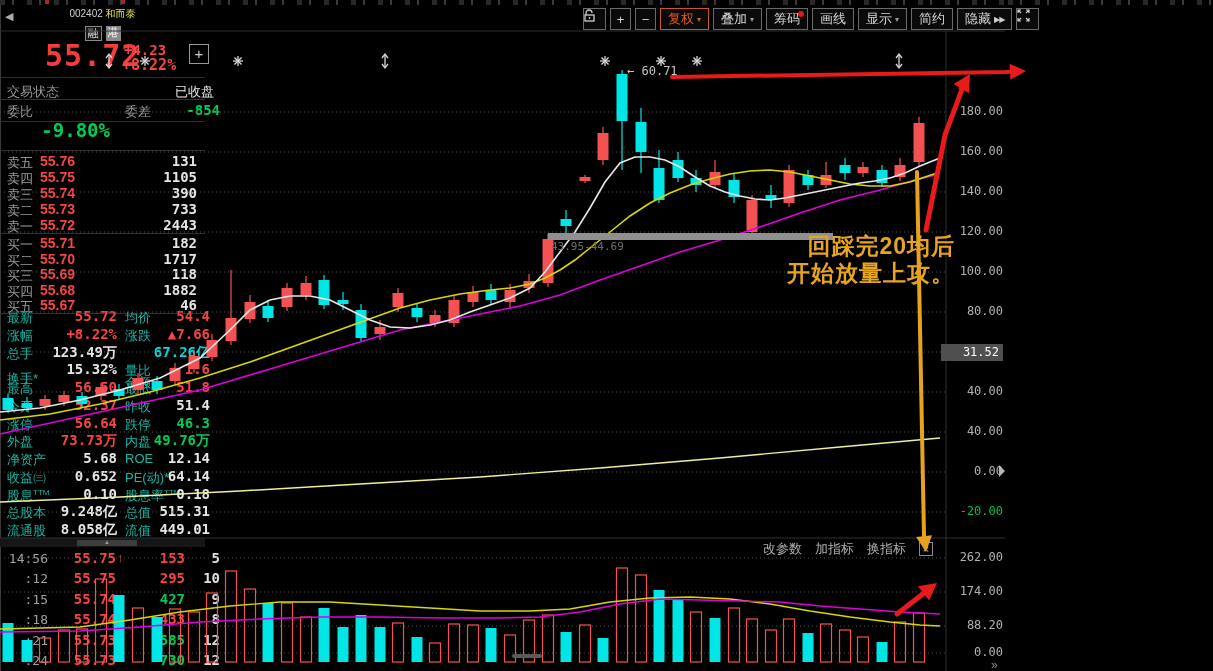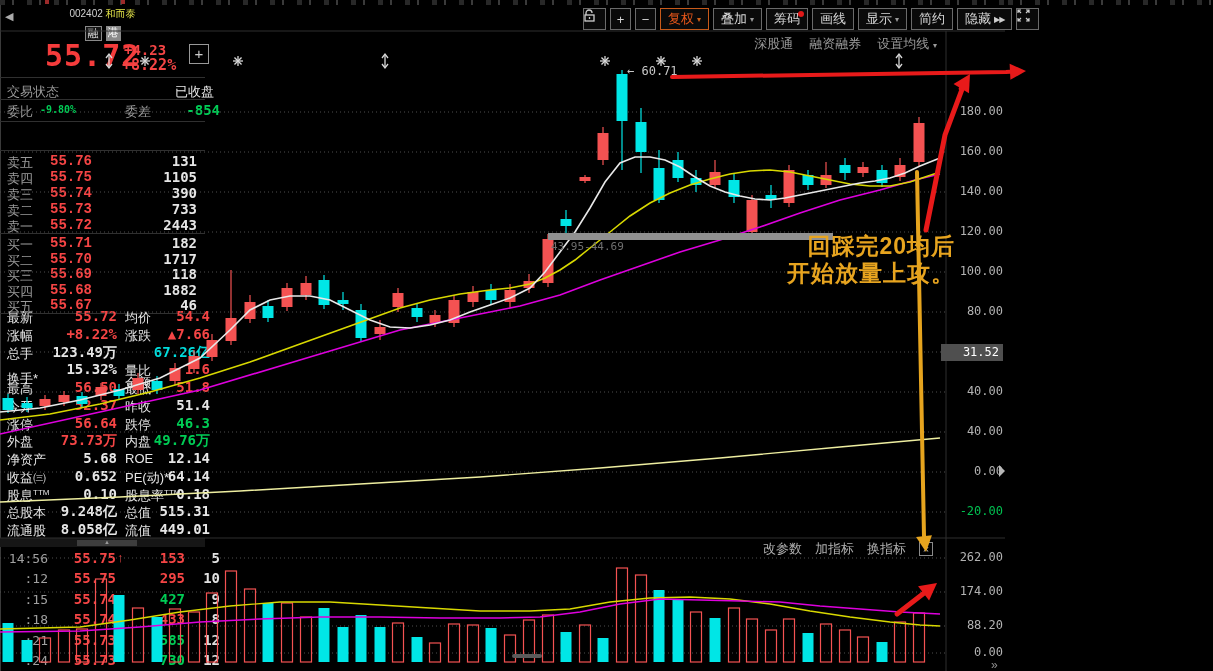--- a/index.html
+++ b/index.html
@@ -65,25 +65,25 @@
   #chg { left:124px; top:42px; font-size:14px; font-weight:bold; color:#f54545; }
   #pct { left:122px; top:56px; font-size:15px; font-weight:bold; color:#f54545; }
   #plus-box { left:189px; top:44px; width:20px; height:20px; border:1px solid #999;
     color:#ccc; font-size:15px; line-height:18px; text-align:center; }
   .srow { position:absolute; font-size:13px; color:#9a9a9a; }
   .sval { font-weight:bold; font-family:"DejaVu Sans Mono","Liberation Mono",monospace; }
   .green { color:#00cc55; } .red { color:#f54545; } .white { color:#e6e6e6; } .cyan { color:#00dddd; }
   #promo { left:0; top:128px; width:205px; text-align:center; color:#e8e800; font-size:13px;
     font-weight:bold; text-decoration:underline; }
   .obl { position:absolute; left:7px; font-size:13px; color:#9a9a9a; }
-  .obp { position:absolute; left:40px; width:62px; text-align:center; font-size:14px; font-weight:bold;
-    color:#f54545; font-family:Liberation Mono, monospace; }
+  .obp { position:absolute; left:40px; width:62px; text-align:left; font-size:14px; font-weight:bold;
+    color:#f54545; font-family:Liberation Sans, sans-serif; }
   .obv { position:absolute; left:110px; width:87px; text-align:right; font-size:14px; font-weight:bold;
     color:#e5e5e5; font-family:"DejaVu Sans Mono","Liberation Mono",monospace; }
-  .stl { position:absolute; font-size:13px; color:#e5e5e5; }
+  .stl { position:absolute; font-size:13px; color:#14b8a6; }
   .stl sup { font-size:8px; }
   .stv { position:absolute; text-align:right; font-size:14px; font-weight:bold;
     font-family:"DejaVu Sans Mono","Liberation Mono",monospace; }
   #splitter { left:0; top:538px; width:205px; height:9px; background:#161616; }
   #splitter .bar { position:absolute; left:77px; top:2px; width:60px; height:6px; background:#3d3d3d;
     color:#999; font-size:6px; line-height:5px; text-align:center; }
   .tkt { position:absolute; left:2px; width:46px; text-align:right; font-size:13px; color:#a0a0a0;
     font-family:"DejaVu Sans Mono","Liberation Mono",monospace; }
   .tkp { position:absolute; left:60px; width:56px; text-align:right; font-size:14px; font-weight:bold;
     color:#f54545; font-family:"DejaVu Sans Mono","Liberation Mono",monospace; }
@@ -148,25 +148,20 @@
         <g stroke="#cfcfcf" stroke-width="1.2" fill="none">
           <path d="M1 4 L1 1 L4 1 M4 4 L1 1"></path>
             <path d="M9 1 L12 1 L12 4 M9 4 L12 1"></path>
           <path d="M12 9 L12 12 L9 12 M9 9 L12 12"></path>
             <path d="M4 12 L1 12 L1 9 M4 9 L1 12"></path>
         </g>
       </svg>
     </div>
   </div>
 
-  <div id="subtoolbar" class="abs">
-    <span>深股通</span>
-    <span>融资融券</span>
-    <span><span>设置均线</span> <span style="font-size:8px;color:#999">▾</span></span>
-  </div>
 
   <svg id="chart-svg" width="1213" height="671">
       <line x1="0" y1="112" x2="946" y2="112" stroke="#4e4e4e" stroke-width="1" stroke-dasharray="1,3"></line>
       <line x1="0" y1="152" x2="946" y2="152" stroke="#4e4e4e" stroke-width="1" stroke-dasharray="1,3"></line>
       <line x1="0" y1="192" x2="946" y2="192" stroke="#4e4e4e" stroke-width="1" stroke-dasharray="1,3"></line>
       <line x1="0" y1="232" x2="946" y2="232" stroke="#4e4e4e" stroke-width="1" stroke-dasharray="1,3"></line>
       <line x1="0" y1="272" x2="946" y2="272" stroke="#4e4e4e" stroke-width="1" stroke-dasharray="1,3"></line>
       <line x1="0" y1="312" x2="946" y2="312" stroke="#4e4e4e" stroke-width="1" stroke-dasharray="1,3"></line>
       <line x1="0" y1="352" x2="946" y2="352" stroke="#4e4e4e" stroke-width="1" stroke-dasharray="1,3"></line>
       <line x1="0" y1="392" x2="946" y2="392" stroke="#4e4e4e" stroke-width="1" stroke-dasharray="1,3"></line>
@@ -432,21 +427,21 @@
     </div>
     <div class="abs mono" id="price">55.72</div>
     <div class="abs mono" id="chg">+4.23</div>
     <div class="abs mono" id="pct">+8.22%</div>
     <div class="abs" id="plus-box">+</div>
     <div class="div" style="top:77px"></div>
     <div class="srow" style="left:7px;top:83px">交易状态</div>
     <div class="srow white" style="left:175px;top:83px;width:45px">已收盘</div>
     <div class="div" style="top:99px"></div>
     <div class="srow" style="left:7px;top:103px">委比</div>
-    <div class="srow sval green" style="left:40px;top:104px;width:70px;text-align:left;font-size:10px">-9.80%</div>
+    <div class="srow sval green" style="left:40px;top:119px;width:70px;text-align:right;font-size:19px">-9.80%</div>
     <div class="srow" style="left:125px;top:103px">委差</div>
     <div class="srow sval green" style="left:158px;top:102px;width:62px;text-align:right;font-size:14px">-854</div>
     <div class="div" style="top:121px"></div>
     <div class="div" style="top:150px"></div>
     <div id="orderbook">
         <div class="obl" style="top: 154px;">卖五</div>
         <div class="obp" style="top: 153px;">55.76</div>
         <div class="obv" style="top: 153px;">131</div>
         <div class="obl" style="top: 169.9px;">卖四</div>
         <div class="obp" style="top: 168.9px;">55.75</div>

